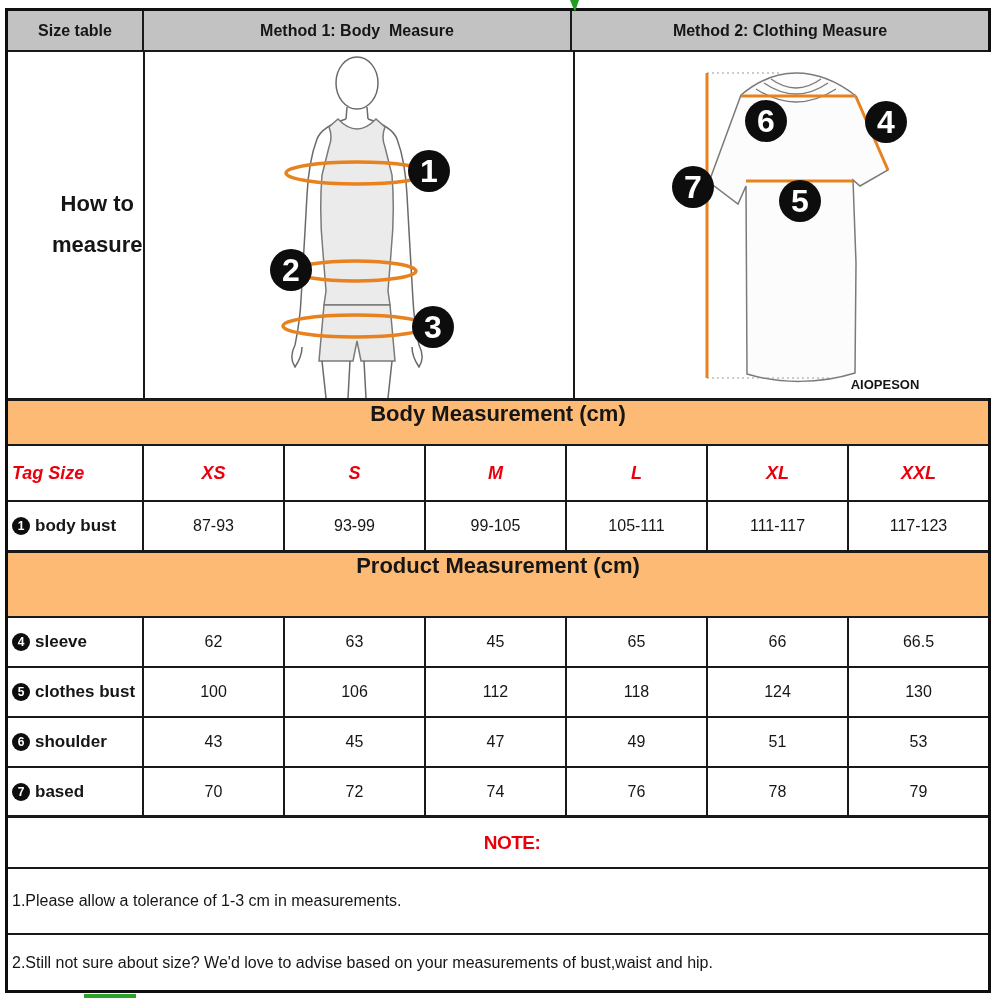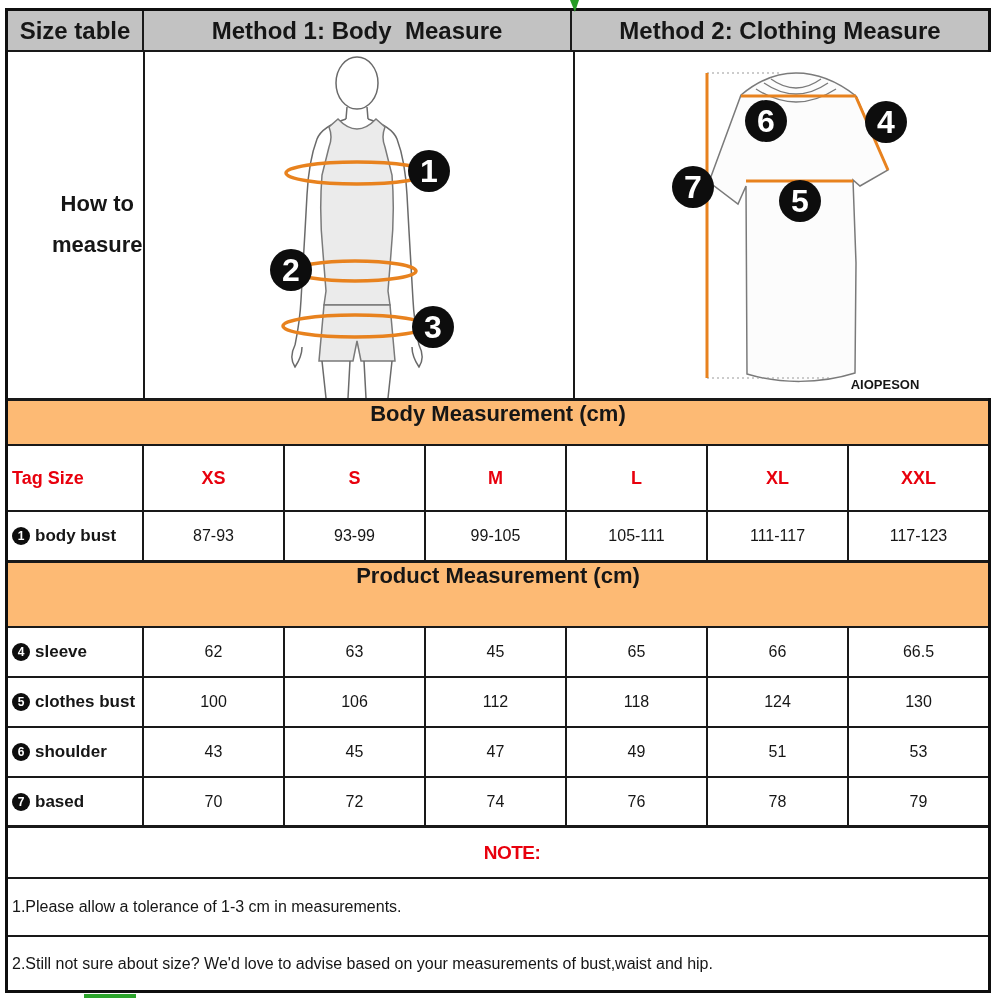--- a/index.html
+++ b/index.html
@@ -10,21 +10,21 @@
   .row{display:flex;border-bottom:2px solid #191919;box-sizing:border-box;flex:0 0 auto;}
   .row:last-child{border-bottom:none;flex:1 1 auto;}
   .thick{border-bottom-width:3px;}
   .cell{border-right:2px solid #191919;box-sizing:border-box;display:flex;align-items:center;justify-content:center;}
   .cell.last{border-right:none;}
   .labelcol{flex:0 0 136px;}
   .midcol{flex:0 0 428px;}
   .flexcol{flex:1 1 0;}
   .graybar{background:#fdba74;align-items:flex-start;justify-content:center;display:flex;}
   .hdr{background:#c2c2c2;}
-  .hdr .cell{font-weight:bold;font-size:24px;white-space:pre;}
+  .hdr .cell{font-weight:bold;font-size:16px;white-space:pre;}
   .bartitle{font-weight:bold;font-size:22px;}
   .howto{flex-direction:column;font-weight:bold;font-size:22px;line-height:1.85;text-align:center;padding-left:44px;}
   .redtxt{color:#e8000d;margin-left:28px;}
   .tagrow .cell{font-weight:bold;font-size:18px;color:#e8000d;}
   .tagrow .labelcol{justify-content:flex-start;padding-left:4px;}
   .datarow .cell{font-size:16px;}
   .datarow .labelcol{justify-content:flex-start;padding-left:4px;font-weight:bold;font-size:17px;gap:5px;}
   .badge{display:inline-flex;flex:0 0 auto;width:18px;height:18px;border-radius:50%;background:#0d0d0d;
          color:#fff;font-size:12px;font-weight:bold;align-items:center;justify-content:center;}
   .noterow{align-items:center;justify-content:center;}
@@ -130,21 +130,21 @@
           </g>
           <text x="310" y="336" text-anchor="middle" font-size="13" font-weight="bold" font-family="'Liberation Mono',monospace" fill="#161616">AIOPESON</text>
         </svg>
       </div>
     </div>
 
     <div class="row graybar" style="height:45px;">
       <span class="bartitle">Body Measurement (cm)</span>
     </div>
 
-    <div class="row tagrow" style="height:66px;">
+    <div class="row tagrow" style="height:56px;font-style:italic;">
       <div class="cell labelcol">Tag Size</div>
       <div class="cell flexcol">XS</div>
       <div class="cell flexcol">S</div>
       <div class="cell flexcol">M</div>
       <div class="cell flexcol">L</div>
       <div class="cell flexcol">XL</div>
       <div class="cell flexcol last">XXL</div>
     </div>
 
     <div class="row datarow thick" style="height:51px;">
@@ -213,17 +213,17 @@
       <div class="cell flexcol">74</div>
       <div class="cell flexcol">76</div>
       <div class="cell flexcol">78</div>
       <div class="cell flexcol last">79</div>
     </div>
 
     <div class="row noterow" style="height:51px;">
       <span class="notehdr redtxt">NOTE:</span>
     </div>
 
-    <div class="row noteitem" style="height:58px;">1.Please allow a tolerance of 1-3 cm in measurements.</div>
+    <div class="row noteitem" style="height:66px;">1.Please allow a tolerance of 1-3 cm in measurements.</div>
     <div class="row noteitem" style="height:47px;">2.Still not sure about size? We'd love to advise based on your measurements of bust,waist and hip.</div>
 
   </div>
 </div>
 
 </body></html>

